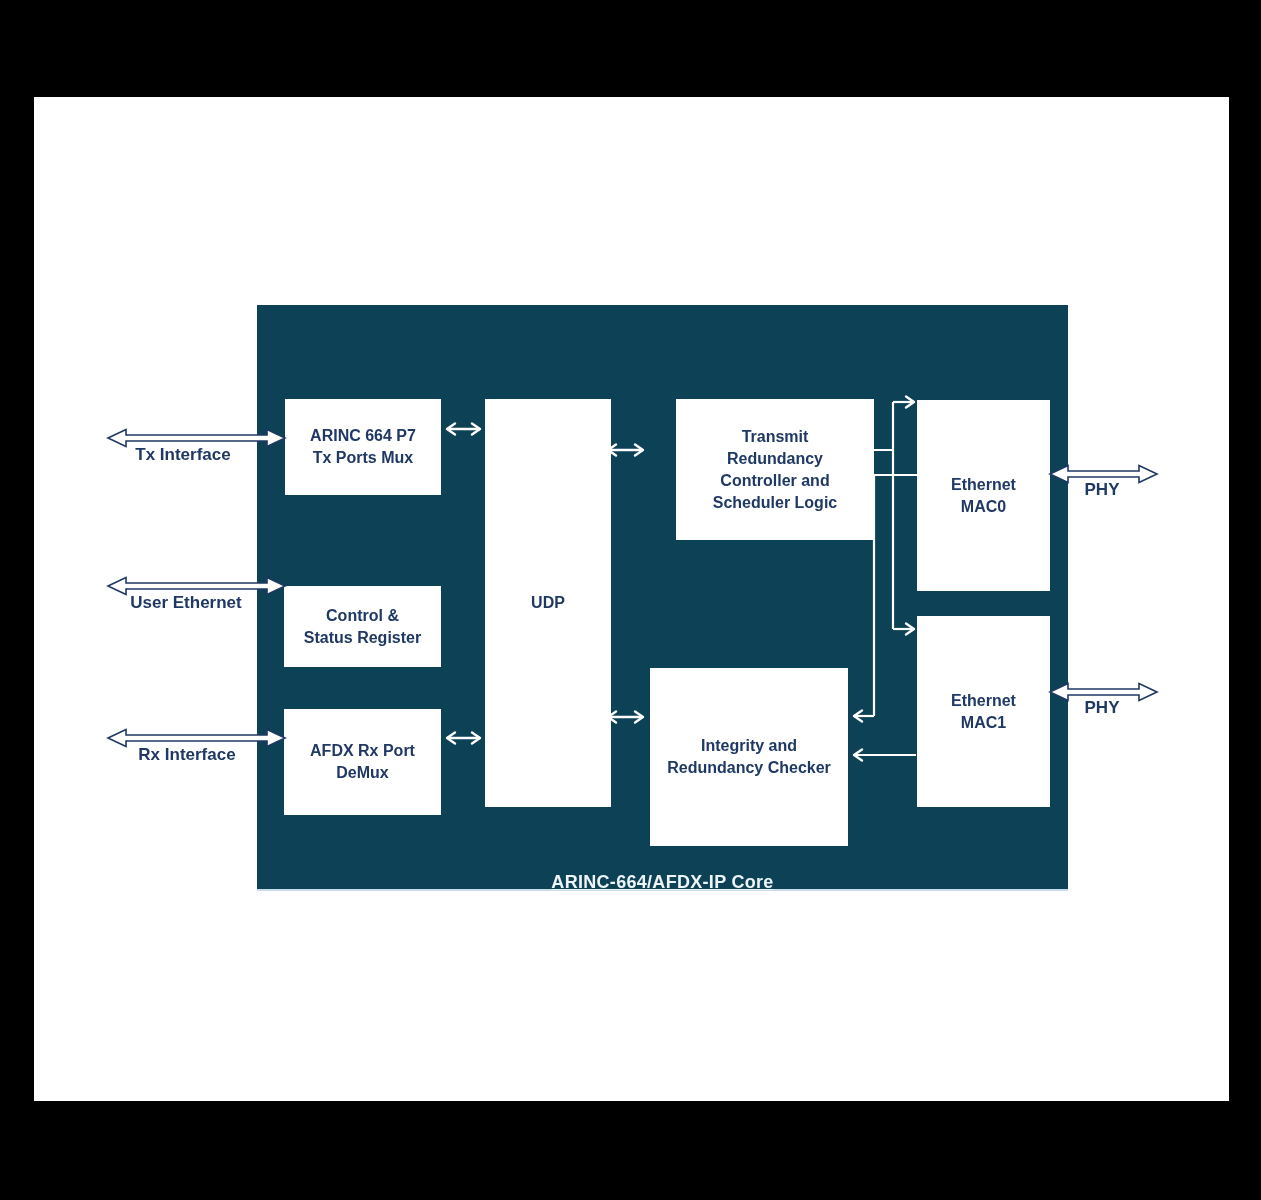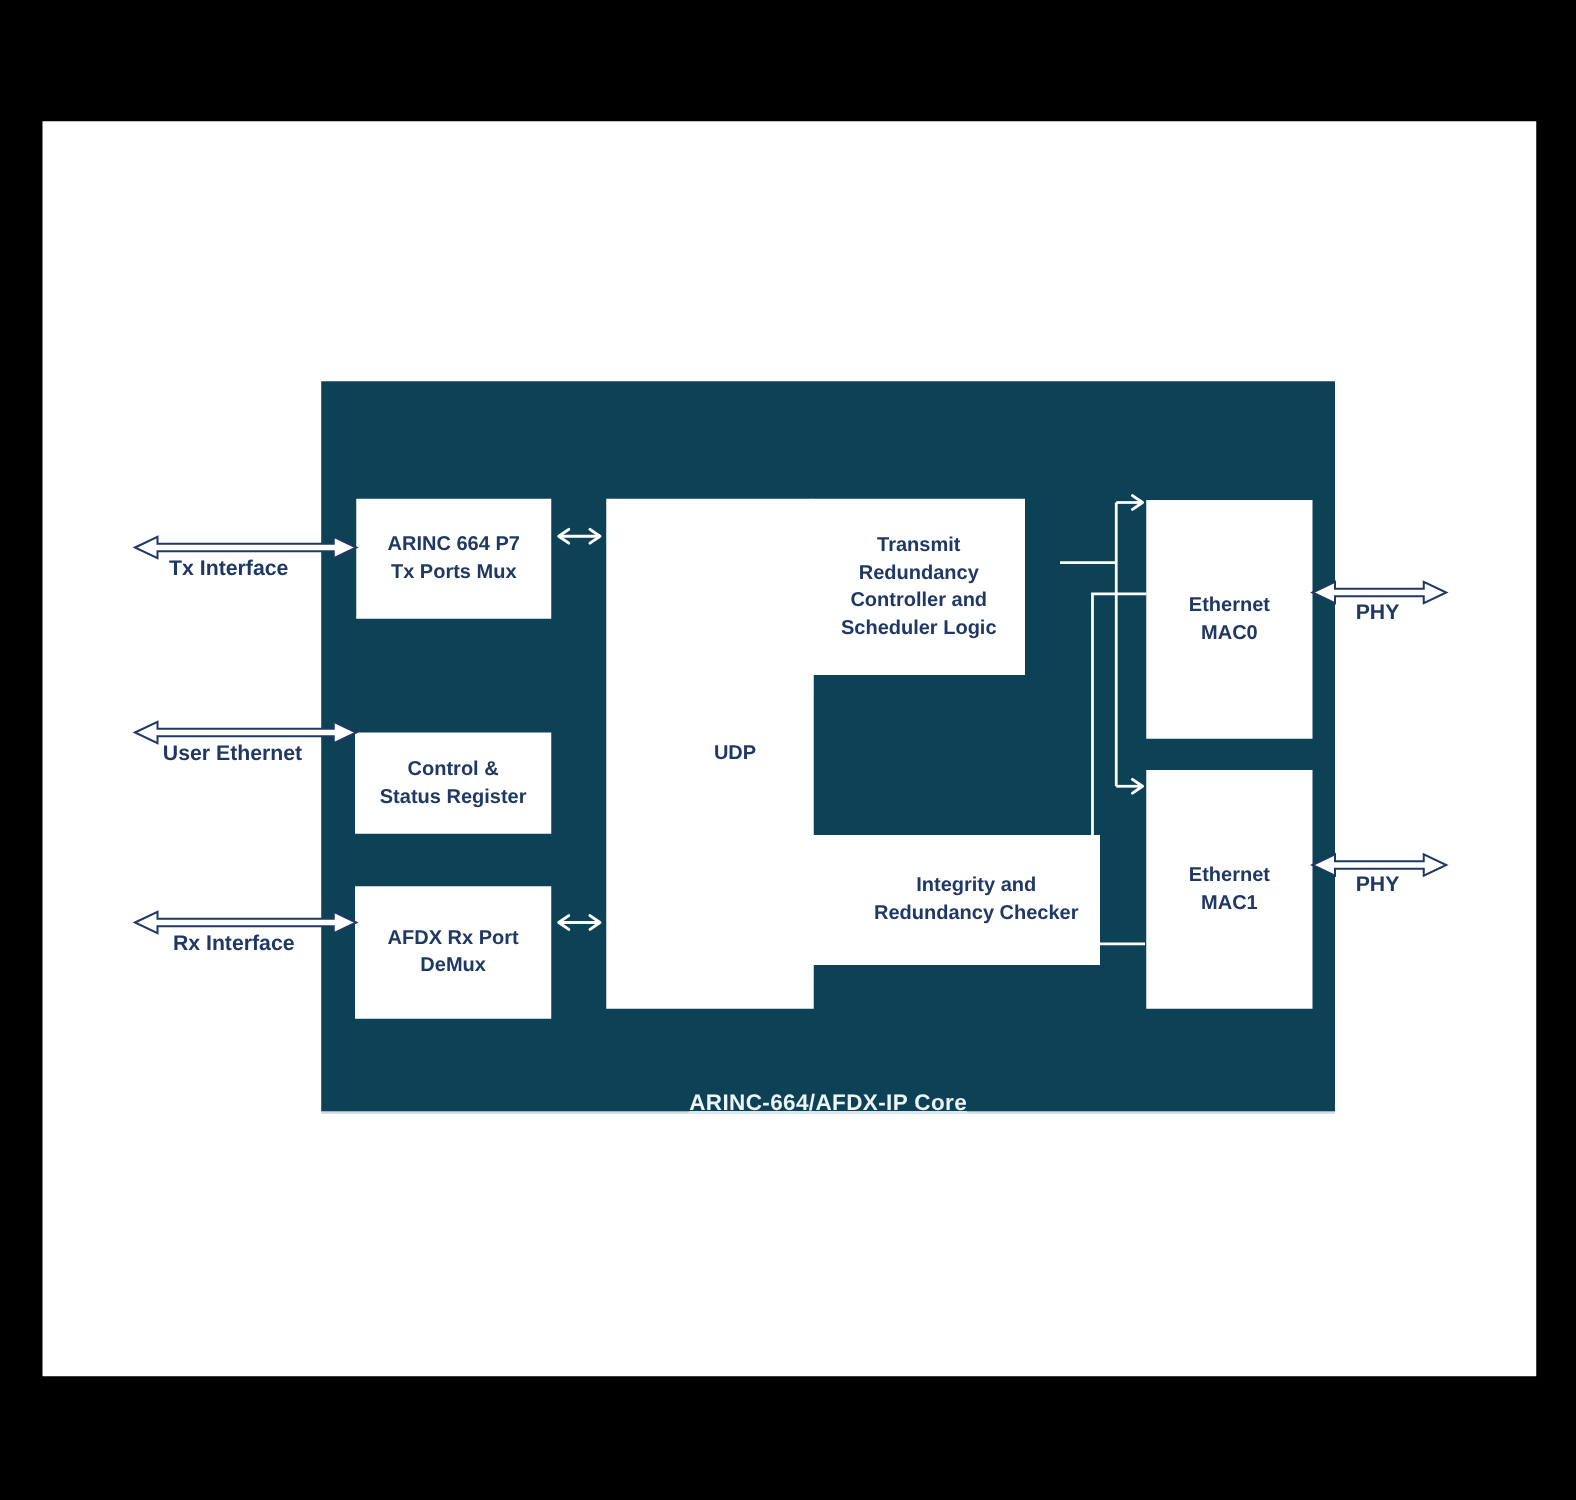--- a/index.html
+++ b/index.html
@@ -25,23 +25,23 @@
     box-shadow:0 2px 0 #c9dcea;
   }
   .block{
     position:absolute;background:#ffffff;color:var(--text-navy);
     display:flex;align-items:center;justify-content:center;text-align:center;
     font-weight:bold;font-size:16px;line-height:22px;white-space:pre-line;margin-top:20px;
   }
   .blk-txmux  {left:285px;top:379px;width:156px;height:96px;}
   .blk-csr    {left:284px;top:566px;width:157px;height:81px;}
   .blk-rxdemux{left:284px;top:689px;width:157px;height:106px;}
-  .blk-udp    {left:485px;top:379px;width:126px;height:408px;padding-left:40px;}
-  .blk-trc    {left:650px;top:379px;width:170px;height:141px;}
-  .blk-irc    {left:650px;top:648px;width:198px;height:104px;padding-left:32px;}
+  .blk-udp    {left:485px;top:379px;width:126px;height:408px;}
+  .blk-trc    {left:676px;top:379px;width:198px;height:141px;}
+  .blk-irc    {left:650px;top:648px;width:198px;height:178px;}
   .blk-mac0   {left:917px;top:380px;width:133px;height:191px;}
   .blk-mac1   {left:917px;top:596px;width:133px;height:191px;}
   .ext-label{
     position:absolute;color:var(--text-navy);font-weight:bold;font-size:17px;
     text-align:center;white-space:nowrap;line-height:20px;margin-top:36px;
   }
   .lbl-tx  {left:103px;top:409px;width:160px;}
   .lbl-user{left:106px;top:557px;width:160px;}
   .lbl-rx  {left:107px;top:709px;width:160px;}
   .lbl-phy0{left:1072px;top:444px;width:60px;}

